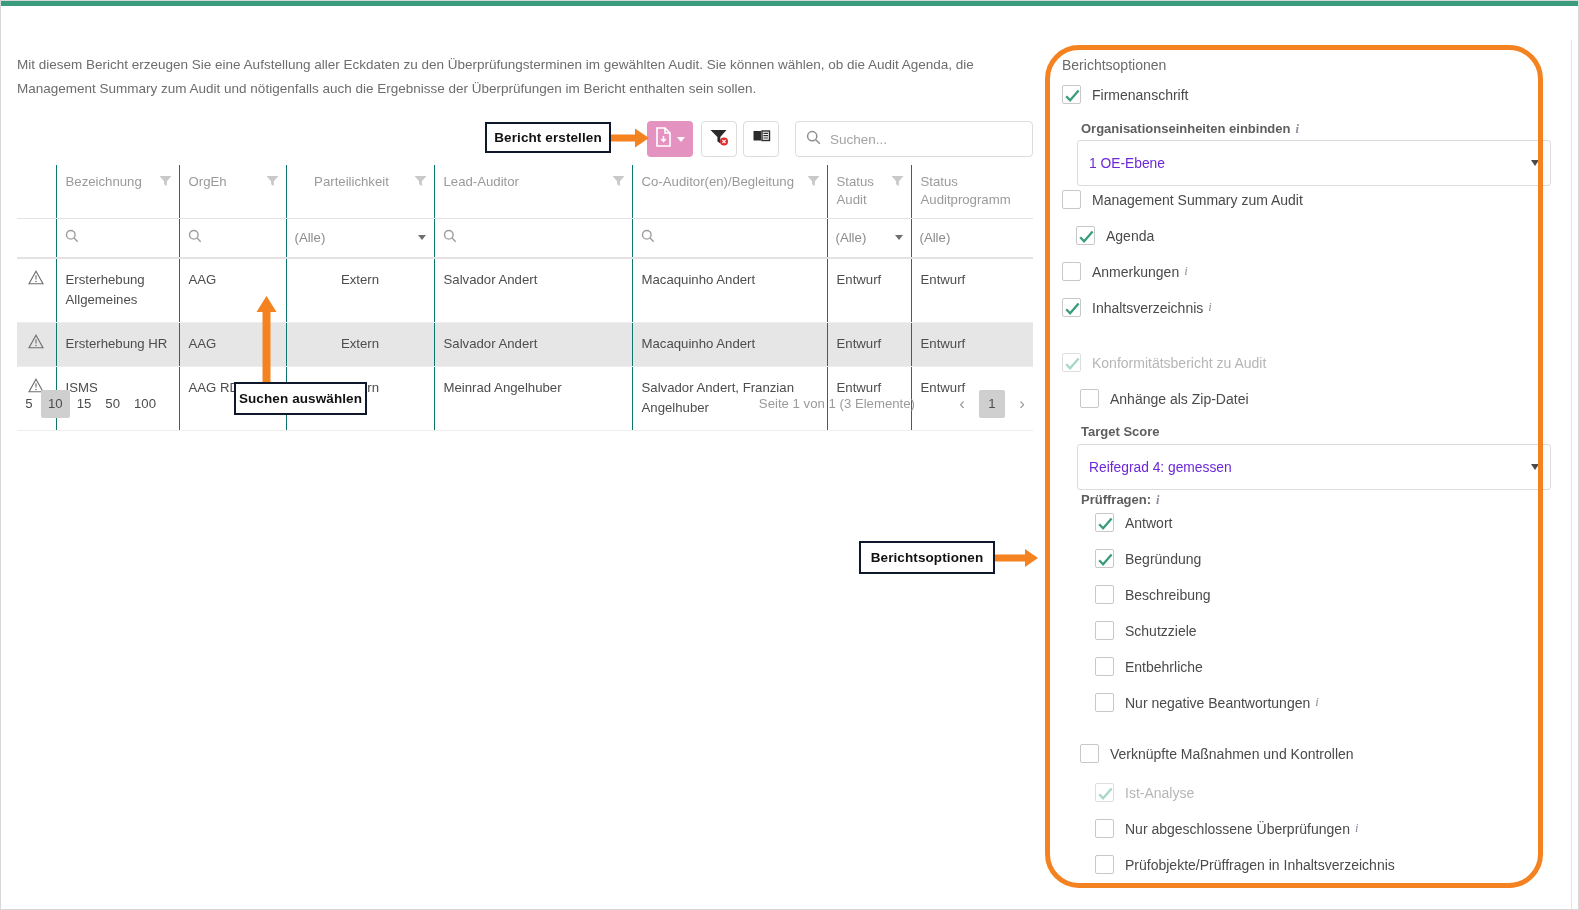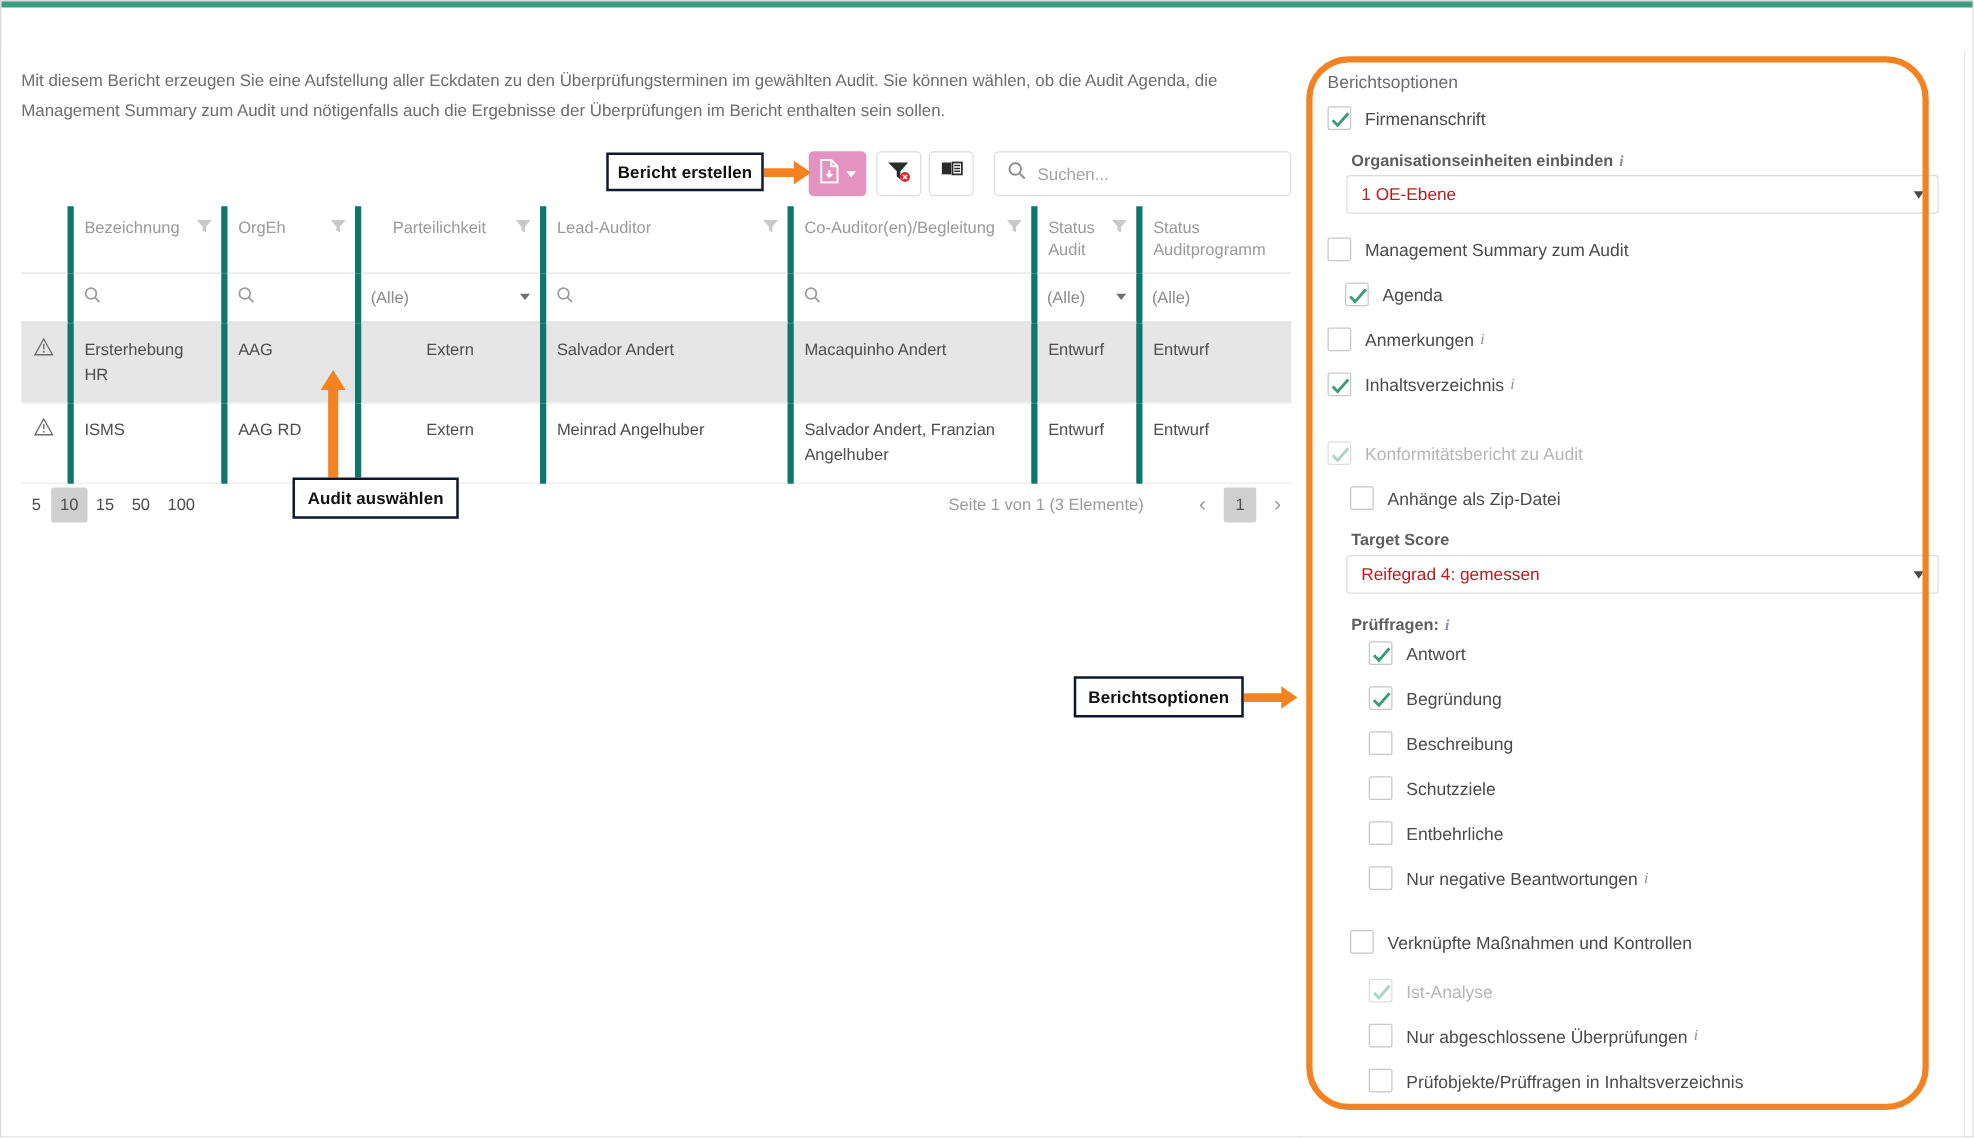--- a/index.html
+++ b/index.html
@@ -71,21 +71,21 @@
   .searchbox .ph {
     font-size: 13.5px; color: #a3a3a3; margin-left: 9px;
   }
   
   .tbl {
     position: absolute; left: 16px; top: 125px; width: 1016px;
     border-collapse: collapse; table-layout: fixed;
     font-size: 13.2px; color: #4d4d4d;
   }
   .tbl th, .tbl td {
-    border-right: 5px solid #0f766e;
+    border-right: 1px solid #0f766e;
     padding: 0; vertical-align: top;
   }
   .tbl thead tr.hrow th {
     height: 53px; border-bottom: 1px solid #e3e3e3;
     color: #9a9a9a; font-weight: normal; font-size: 13.2px;
     text-align: left; position: relative;
   }
   .hcell { padding: 8px 22px 0 9px; line-height: 18px; }
   .hcell.center { text-align: center; padding-right: 26px; }
   .fico {
@@ -167,24 +167,24 @@
   .opt.disabled .cb { border-color: #dedede; }
   .opt.disabled .lbl { color: #b6b6b6; }
   .ino {
     font-style: italic; font-size: 12.5px; color: #8e8e9c;
     margin-left: 5px; font-family: "Liberation Serif", serif;
   }
   .fieldlabel {
     position: absolute; font-size: 13px; font-weight: bold; color: #5e5e5e;
   }
   .selbox {
-    position: absolute; height: 31px; border: 1px solid #dcdcdc;
+    position: absolute; height: 46px; border: 1px solid #dcdcdc;
     background: #fff; border-radius: 3px;
     display: flex; align-items: center; justify-content: space-between;
-    padding: 0 11px; font-size: 13.8px; color: #b91c1c; cursor: pointer;
+    padding: 0 11px; font-size: 13.8px; color: #6d28d9; cursor: pointer;
   }
   .selbox .dc {
     width: 0; height: 0; border-left: 4.5px solid transparent;
     border-right: 4.5px solid transparent; border-top: 6px solid #4a4a4a;
   }
   
   .ann-box {
     position: absolute; background: #fff; border: 2px solid #0f172a;
     display: flex; align-items: center; justify-content: center;
     font-size: 13.5px; font-weight: bold; color: #111; z-index: 40;
@@ -376,20 +376,38 @@
             </div>
           </th>
           <th style="border-right:none">
             <div class="fcell">
               <span>(Alle)</span>
             </div>
           </th>
         </tr>
       </thead>
       <tbody>
+        <tr>
+          <td class="c-icon">
+            <span class="warn-ico">
+              <svg width="16" height="15" viewBox="0 0 16 15">
+                  <path d="M8 1.2L15 13.8H1z" fill="none" stroke="#6d6d6d" stroke-width="1.1"></path>
+                  <path d="M8 5.2v4.2" stroke="#6d6d6d" stroke-width="1.1"></path>
+                  <circle cx="8" cy="11.4" r=".75" fill="#6d6d6d"></circle>
+                </svg>
+            </span>
+          </td>
+          <td>Ersterhebung Allgemeines</td>
+          <td>AAG</td>
+          <td class="center">Extern</td>
+          <td>Salvador Andert</td>
+          <td>Macaquinho Andert</td>
+          <td>Entwurf</td>
+          <td style="border-right:none">Entwurf</td>
+        </tr>
         <tr class="sel-row">
           <td class="c-icon">
             <span class="warn-ico">
               <svg width="16" height="15" viewBox="0 0 16 15">
                   <path d="M8 1.2L15 13.8H1z" fill="none" stroke="#6d6d6d" stroke-width="1.1"></path>
                   <path d="M8 5.2v4.2" stroke="#6d6d6d" stroke-width="1.1"></path>
                   <circle cx="8" cy="11.4" r=".75" fill="#6d6d6d"></circle>
                 </svg>
             </span>
           </td>
@@ -578,21 +596,21 @@
     <span>Bericht erstellen</span>
   </div>
   <svg class="ann-svg" style="left:608px; top:126px;" width="44" height="22" viewBox="0 0 44 22">
     <path d="M0 7.5h26v-6l14 9.5-14 9.5v-6H0z" fill="#f58220"></path>
   </svg>
 
   <svg class="ann-svg" style="left:253px; top:293px;" width="26" height="90" viewBox="0 0 26 90">
     <path d="M8.5 90V18h-6L12.5 2l10 16h-6v72z" fill="#f58220"></path>
   </svg>
   <div class="ann-box" style="left:233px; top:381px; width:133px; height:33px;">
-    <span>Audit auswählen</span>
+    <span>Suchen auswählen</span>
   </div>
 
   <div class="ann-box" style="left:858px; top:540px; width:136px; height:33px;">
     <span>Berichtsoptionen</span>
   </div>
   <svg class="ann-svg" style="left:992px; top:547px;" width="50" height="20" viewBox="0 0 50 20">
     <path d="M0 6.5h32v-5.5l13 9-13 9v-5.5H0z" fill="#f58220"></path>
   </svg>
 
 </div>

